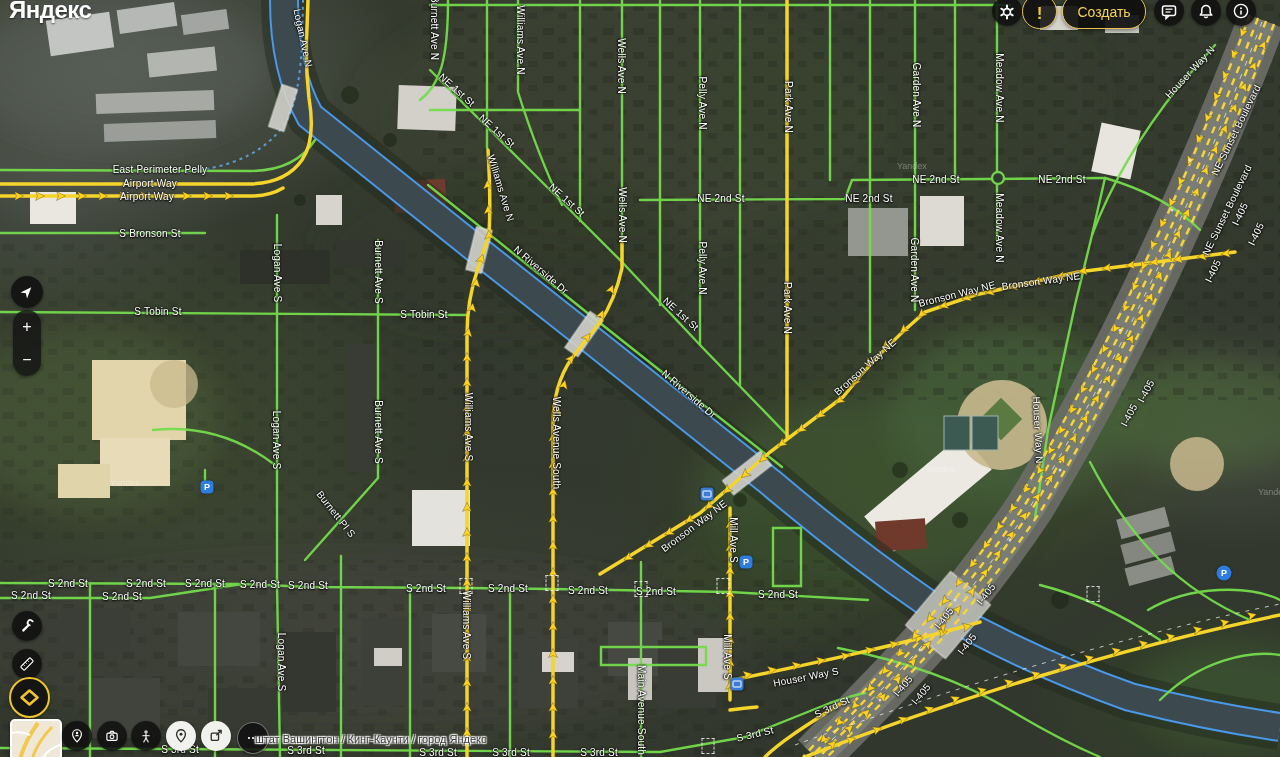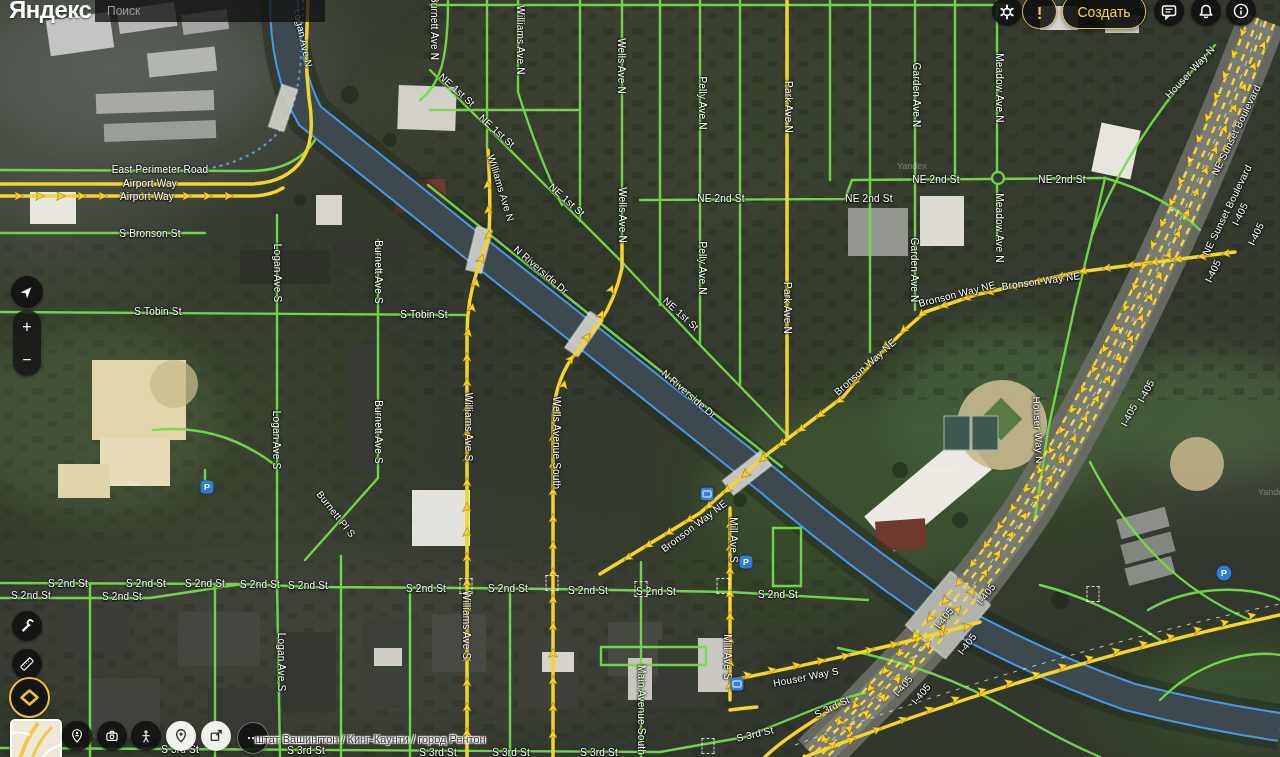--- a/index.html
+++ b/index.html
@@ -456,21 +456,21 @@
         <circle cx="1100" cy="390" r="1.5"></circle>
       <circle cx="1060" cy="470" r="1.5"></circle>
         <circle cx="1010" cy="540" r="1.5"></circle>
       <circle cx="955" cy="600" r="1.5"></circle>
         <circle cx="920" cy="650" r="1.5"></circle>
       <circle cx="880" cy="700" r="1.5"></circle>
     </g>
   </svg>
 
   <div id="map-labels">
-      <div class="mlabel" style="left: 160px; top: 169px; transform: translate(-50%, -50%) rotate(0deg);">East Perimeter Road</div>
+      <div class="mlabel" style="left: 160px; top: 169px; transform: translate(-50%, -50%) rotate(0deg);">East Perimeter Pelly</div>
       <div class="mlabel" style="left: 150px; top: 183px; transform: translate(-50%, -50%) rotate(0deg);">Airport Way</div>
       <div class="mlabel" style="left: 147px; top: 196px; transform: translate(-50%, -50%) rotate(0deg);">Airport Way</div>
       <div class="mlabel" style="left: 150px; top: 233px; transform: translate(-50%, -50%) rotate(0deg);">S Bronson St</div>
       <div class="mlabel" style="left: 158px; top: 311px; transform: translate(-50%, -50%) rotate(0deg);">S Tobin St</div>
       <div class="mlabel" style="left: 424px; top: 314px; transform: translate(-50%, -50%) rotate(0deg);">S Tobin St</div>
       <div class="mlabel" style="left: 303px; top: 38px; transform: translate(-50%, -50%) rotate(78deg);">Logan Ave N</div>
       <div class="mlabel" style="left: 277px; top: 273px; transform: translate(-50%, -50%) rotate(90deg);">Logan Ave S</div>
       <div class="mlabel" style="left: 276px; top: 440px; transform: translate(-50%, -50%) rotate(90deg);">Logan Ave S</div>
       <div class="mlabel" style="left: 281px; top: 662px; transform: translate(-50%, -50%) rotate(90deg);">Logan Ave S</div>
       <div class="mlabel" style="left: 434px; top: 28px; transform: translate(-50%, -50%) rotate(90deg);">Burnett Ave N</div>
@@ -564,23 +564,20 @@
       </div>
       <div class="xwalk" style="left: 552px; top: 583px;"></div>
       <div class="xwalk" style="left: 466px; top: 586px;"></div>
       <div class="xwalk" style="left: 641px; top: 589px;"></div>
       <div class="xwalk" style="left: 723px; top: 586px;"></div>
       <div class="xwalk" style="left: 708px; top: 746px;"></div>
       <div class="xwalk" style="left: 1093px; top: 594px;"></div>
     </div>
 
   <div class="logo">Яндекс</div>
-  <div class="searchbar">
-    <input value="" placeholder="Поиск" style="">
-  </div>
 
   <div class="cbtn" style="left:992px;top:-4px;width:30px;height:30px">
     <svg width="22" height="22" viewBox="0 0 22 22">
       <circle cx="11" cy="12" r="3.4" fill="none" stroke="#fff" stroke-width="1.6"></circle>
       <g stroke="#fff" stroke-width="2" stroke-linecap="round">
         <line x1="11" y1="5.4" x2="11" y2="7.2"></line>
           <line x1="11" y1="16.8" x2="11" y2="18.6"></line>
         <line x1="5.3" y1="8.7" x2="6.9" y2="9.6"></line>
           <line x1="15.1" y1="14.4" x2="16.7" y2="15.3"></line>
         <line x1="5.3" y1="15.3" x2="6.9" y2="14.4"></line>
@@ -692,14 +689,14 @@
     </svg>
   </div>
   <div class="cbtn" style="left:237px;top:722px;width:30px;height:30px;border:1px solid rgba(255,255,255,.4)">
     <svg width="22" height="22" viewBox="0 0 30 30">
       <circle cx="9.5" cy="15" r="1.5" fill="#fff"></circle>
         <circle cx="15" cy="15" r="1.5" fill="#fff"></circle>
       <circle cx="20.5" cy="15" r="1.5" fill="#fff"></circle>
     </svg>
   </div>
 
-  <div class="crumb">штат Вашингтон / Кинг-Каунти / город Рентон</div>
+  <div class="crumb">штат Вашингтон / Кинг-Каунти / город Яндекс</div>
 </div>
 
 </body></html>

